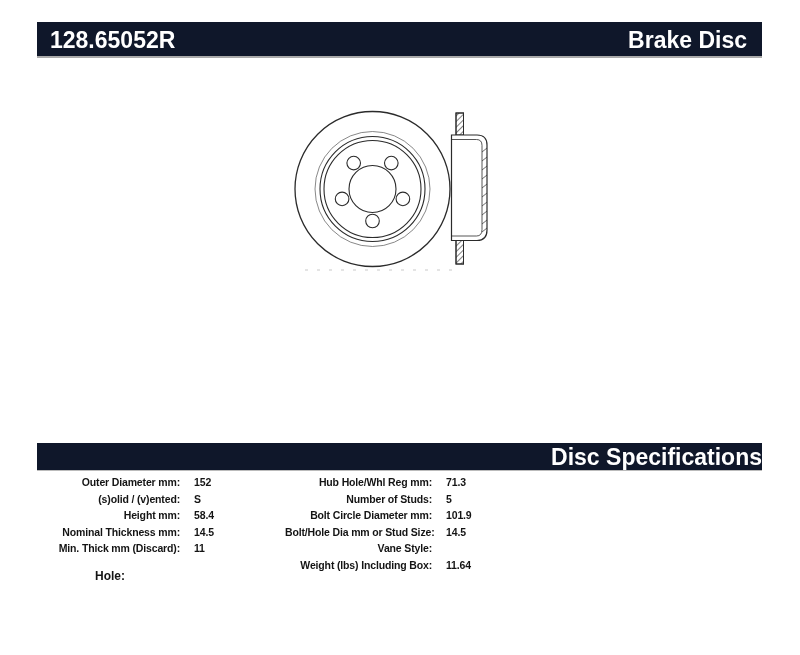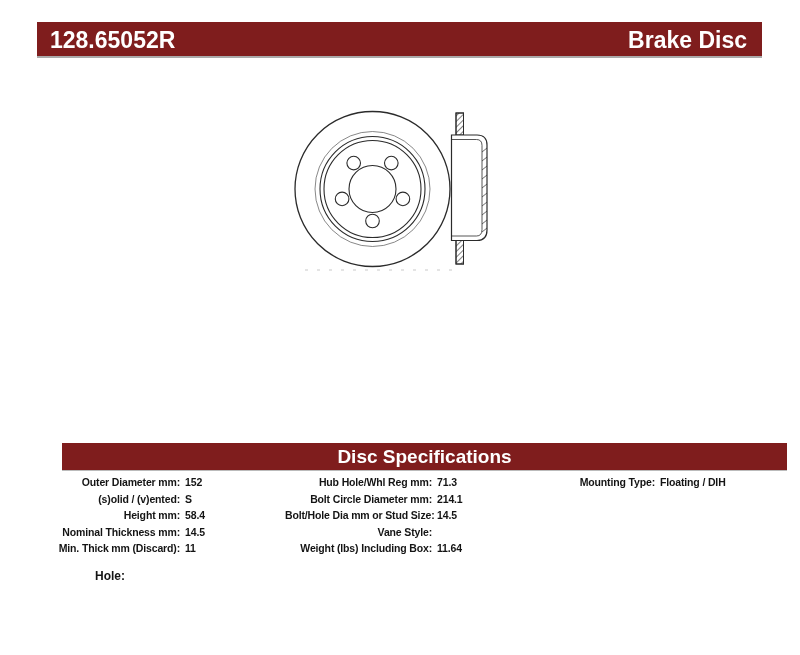--- a/index.html
+++ b/index.html
@@ -4,44 +4,43 @@
 <style>
   * { margin:0; padding:0; box-sizing:border-box; }
   html,body { background:#fff; }
   body { font-family:"Liberation Sans", sans-serif; }
   #page {
     position:relative; width:800px; height:655px; background:#ffffff;
     overflow:hidden; color:#151515;
   }
   
   .black-bar {
-    position:absolute; left:37px; width:725px; background:#7f1d1d;
+    position:absolute; left:37px; width:725px; background:#0f172a;
     color:#fff; font-weight:bold; white-space:nowrap;
   }
   #header-bar {
     top:22px; height:36px; line-height:36px; font-size:23px;
     display:flex; justify-content:space-between;
     padding:0 15px 0 13px;
     border-bottom:2px solid #aaaaaa;
   }
   #spec-bar {
-    top:443px; height:28px; line-height:28px; font-size:19px;
-    text-align:center;
+    top:443px; height:28px; line-height:28px; font-size:23px;
+    text-align:right;
     border-bottom:1px solid #bbbbbb;
-    margin-left:25px;
   }
   
   #drawing { position:absolute; left:270px; top:95px; }
   
   .spec-col { position:absolute; top:474px; }
   #spec-col-left   { left:37px;  width:218px; }
   #spec-col-middle { left:285px; width:222px; }
   #spec-col-right  { left:560px; width:175px; }
   .spec-row {
-    display:grid; column-gap:5px; line-height:16.5px;
+    display:grid; column-gap:14px; line-height:16.5px;
     font-size:10.5px; font-weight:bold; letter-spacing:-0.15px; color:#141414;
   }
   #spec-col-left  .spec-row { grid-template-columns:143px 70px; }
   #spec-col-middle .spec-row { grid-template-columns:147px 70px; }
   #spec-col-right .spec-row { grid-template-columns:95px 75px; }
   .spec-label { text-align:right; white-space:nowrap; }
   .spec-value { text-align:left;  white-space:nowrap; }
   
   #note-label {
     position:absolute; left:95px; top:569px;
@@ -131,39 +130,37 @@
       <span class="spec-value">11</span>
     </div>
   </div>
 
   <div id="spec-col-middle" class="spec-col">
     <div class="spec-row">
       <span class="spec-label">Hub Hole/Whl Reg mm:</span>
       <span class="spec-value">71.3</span>
     </div>
     <div class="spec-row">
+      <span class="spec-label">Number of Studs:</span>
+      <span class="spec-value">5</span>
+    </div>
+    <div class="spec-row">
       <span class="spec-label">Bolt Circle Diameter mm:</span>
-      <span class="spec-value">214.1</span>
+      <span class="spec-value">101.9</span>
     </div>
     <div class="spec-row">
       <span class="spec-label">Bolt/Hole Dia mm or Stud Size:</span>
       <span class="spec-value">14.5</span>
     </div>
     <div class="spec-row">
       <span class="spec-label">Vane Style:</span>
       <span class="spec-value"></span>
     </div>
     <div class="spec-row">
       <span class="spec-label">Weight (lbs) Including Box:</span>
       <span class="spec-value">11.64</span>
     </div>
   </div>
 
-  <div id="spec-col-right" class="spec-col">
-    <div class="spec-row">
-      <span class="spec-label">Mounting Type:</span>
-      <span class="spec-value">Floating / DIH</span>
-    </div>
-  </div>
 
   <div id="note-label">Hole:</div>
 
 </div>
 
 </body></html>

